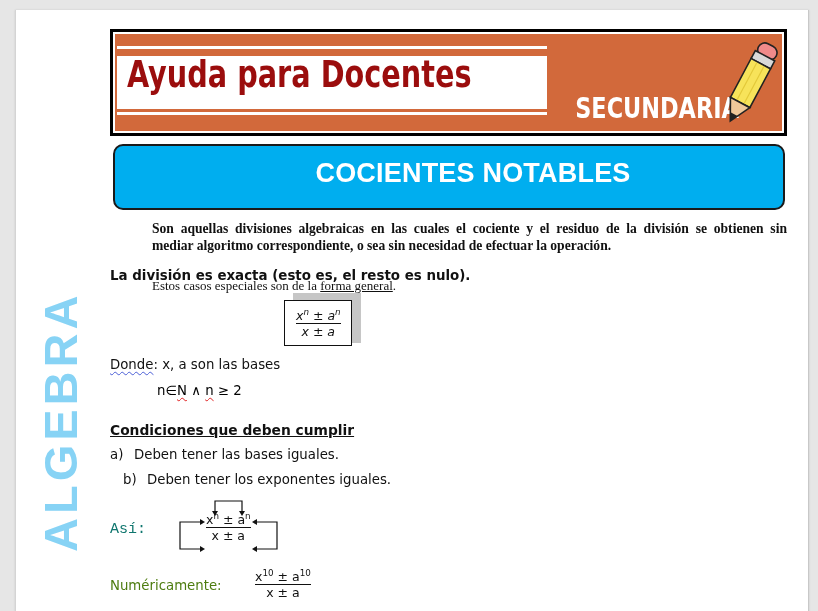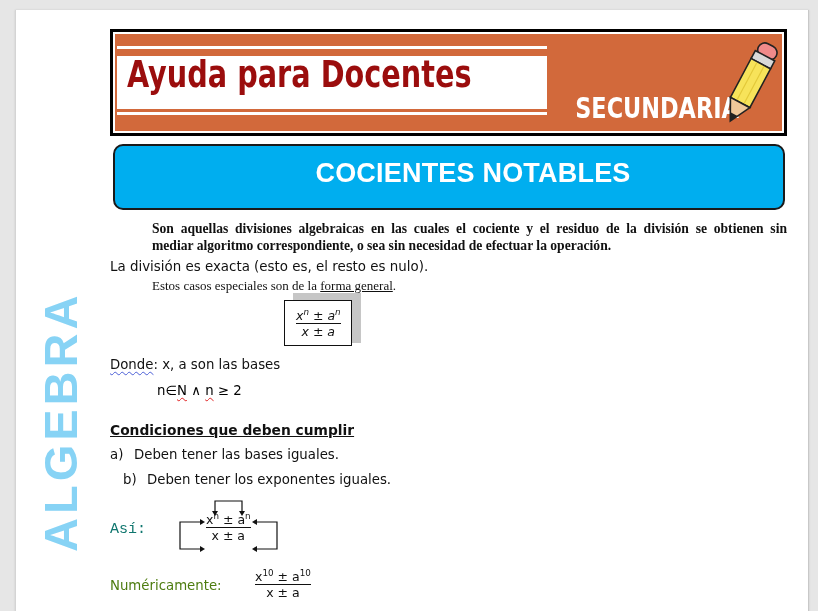--- a/index.html
+++ b/index.html
@@ -73,22 +73,22 @@
     font-family: "Liberation Sans", sans-serif; font-weight: bold; font-size: 47px;
     color: #87d3f5; letter-spacing: 4px; white-space: nowrap; line-height: 44px;
   }
 
   .intro {
     position: absolute; left: 110px; top: 220px; width: 635px;
     font-family: "Liberation Serif", serif; font-weight: bold; font-size: 13.6px;
     line-height: 17px; text-align: justify; color: #111; margin-left: 42px;
   }
   .exact {
-    position: absolute; left: 110px; top: 259px; font-family: "DejaVu Sans", sans-serif;
-    font-size: 13.4px; color: #111; white-space: nowrap;
+    position: absolute; left: 110px; top: 268px; font-family: "DejaVu Sans", sans-serif;
+    font-size: 13.4px; color: #111; white-space: nowrap; font-weight: bold;
   }
   .cases {
     position: absolute; left: 110px; top: 278px; font-family: "Liberation Serif", serif;
     font-size: 13px; color: #111; white-space: nowrap; margin-left: 42px;
   }
   .cases .ul { text-decoration: underline; }
 
   .formula-shadow {
     position: absolute; left: 293px; top: 293px; width: 68px; height: 50px; background: #c6c6c6;
   }

